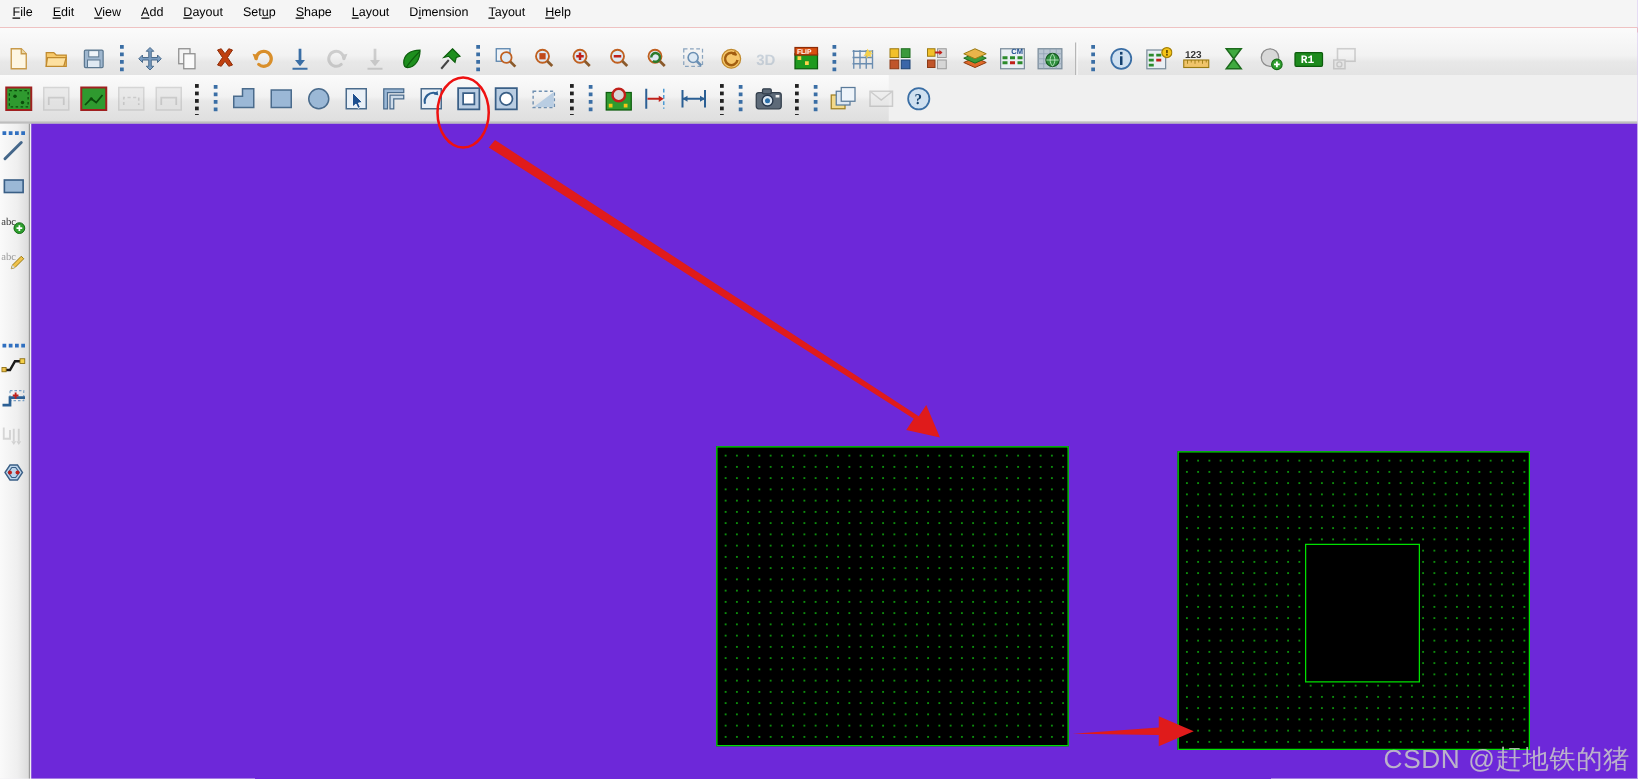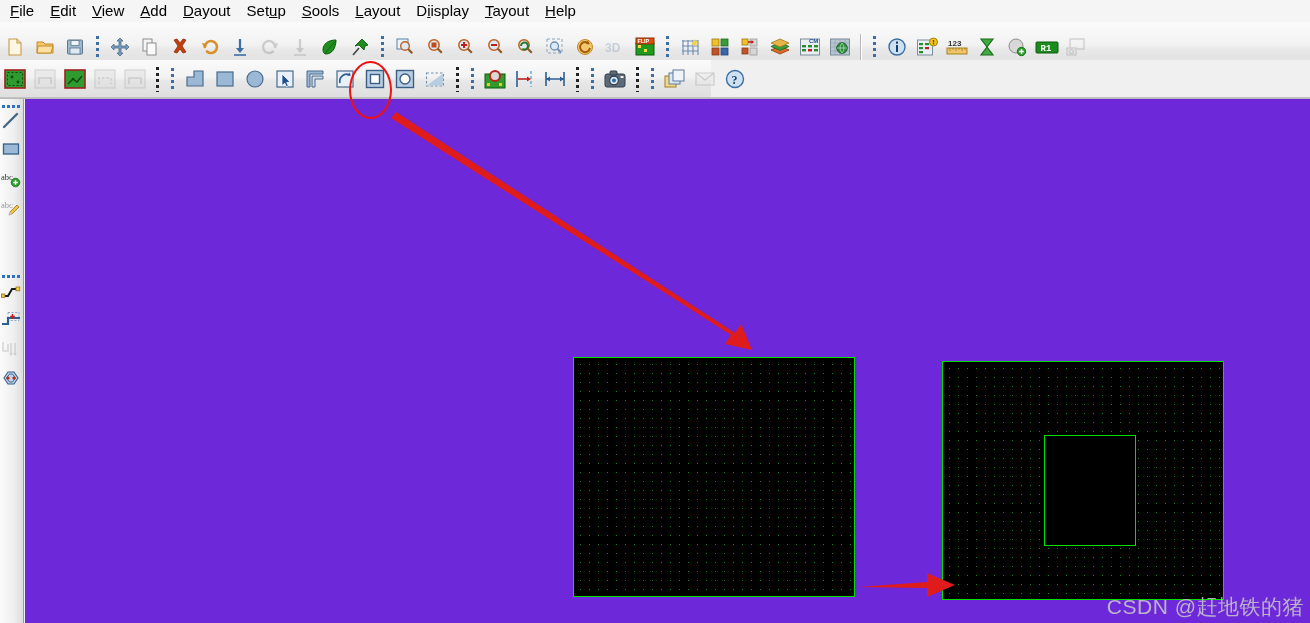--- a/index.html
+++ b/index.html
@@ -18,21 +18,21 @@
 
   
   #menubar {
     position: absolute; left: 0; top: 0;
     width: 1310px; height: 22px;
     background: #f5f5f5;
     display: flex; align-items: center;
     padding-left: 2px;
   }
   .menu-item {
-    font-size: 15px;
+    font-size: 10px;
     color: #000;
     padding: 2px 8px;
     white-space: nowrap;
     cursor: default;
     line-height: 16px;
   }
   .menu-item .ul { text-decoration: underline; }
 
   #menubar-underline {
     position: absolute; left: 0; top: 22px;
@@ -165,23 +165,23 @@
 
 <div id="app">
 
   <div id="menubar">
     <div class="menu-item"><span class="ul">F</span><span>ile</span></div>
     <div class="menu-item"><span class="ul">E</span><span>dit</span></div>
     <div class="menu-item"><span class="ul">V</span><span>iew</span></div>
     <div class="menu-item"><span class="ul">A</span><span>dd</span></div>
     <div class="menu-item"><span class="ul">D</span><span>ayout</span></div>
     <div class="menu-item"><span>Set</span><span class="ul">u</span><span>p</span></div>
-    <div class="menu-item"><span class="ul">S</span><span>ools</span></div>
+    <div class="menu-item"><span class="ul">S</span><span>hape</span></div>
     <div class="menu-item"><span class="ul">L</span><span>ayout</span></div>
-    <div class="menu-item"><span>D</span><span class="ul">i</span><span>isplay</span></div>
+    <div class="menu-item"><span>D</span><span class="ul">i</span><span>mension</span></div>
     <div class="menu-item"><span class="ul">T</span><span>ayout</span></div>
     <div class="menu-item"><span class="ul">H</span><span>elp</span></div>
   </div>
   <div id="menubar-underline"></div>
 
   <div id="toolbar1" class="toolbar-row">
 
     <div class="tbtn">
       <svg width="20" height="20" viewBox="0 0 20 20">
           <path d="M4 2h8l4 4v12H4z" fill="#fdf6e3" stroke="#c89a4a" stroke-width="1.1"></path>

